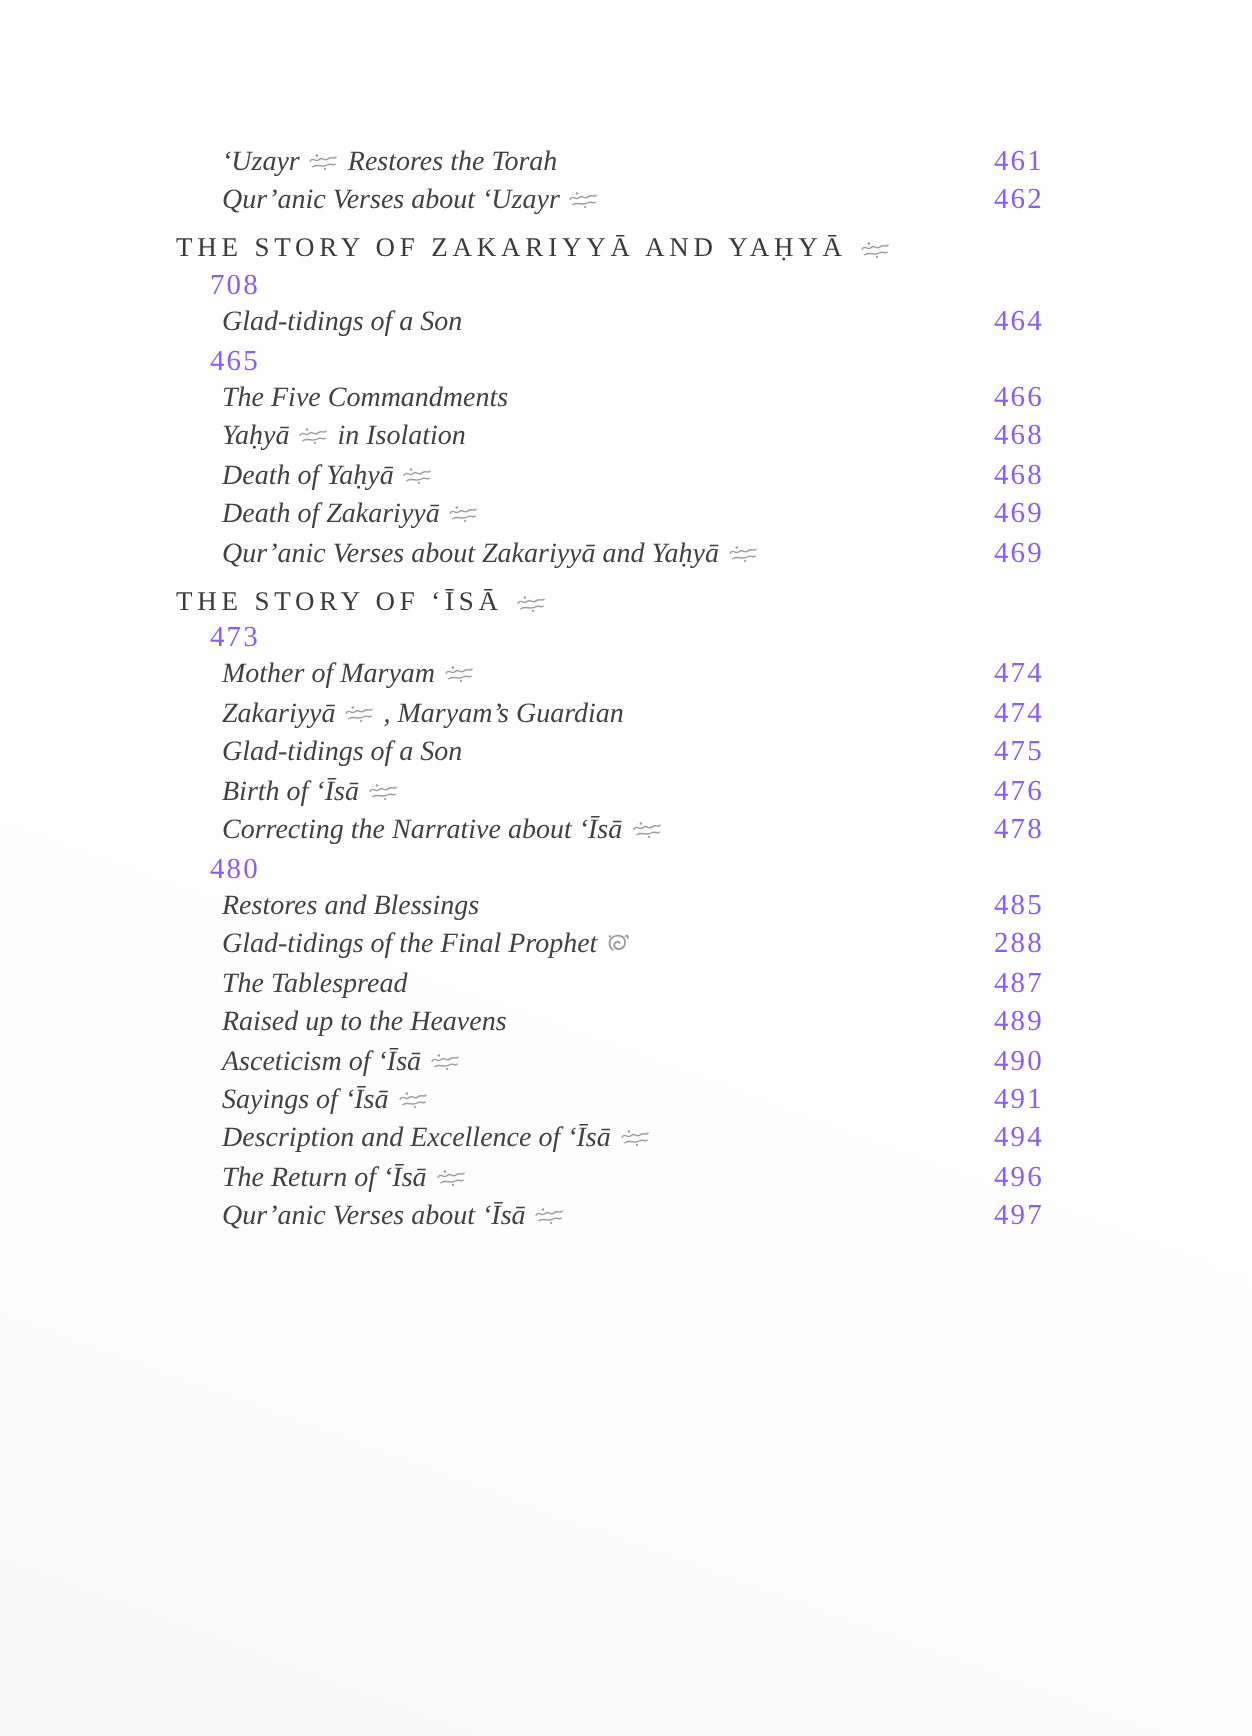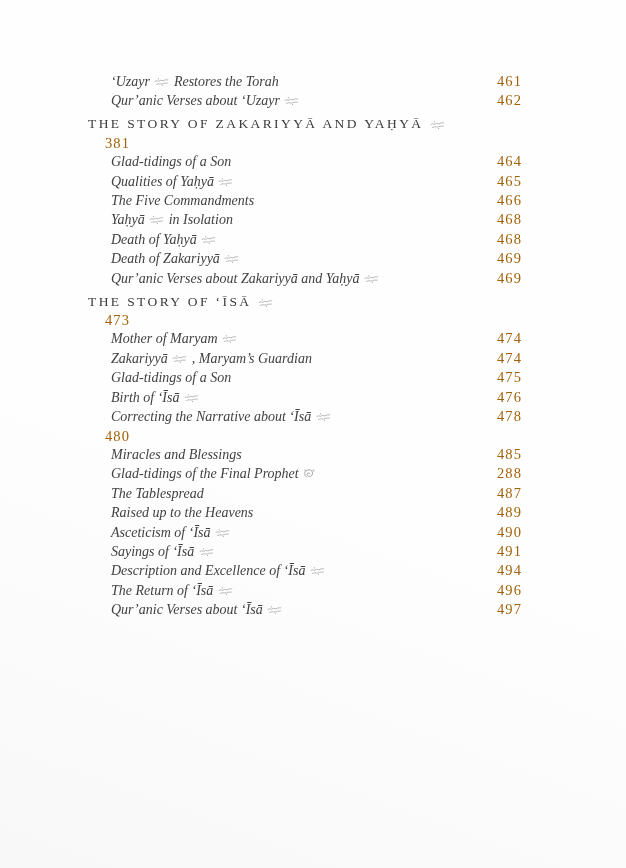--- a/index.html
+++ b/index.html
@@ -34,21 +34,21 @@
     flex: 1;
     white-space: nowrap;
     overflow: visible;
   }
   .row .num {
     min-width: 42px;
     text-align: right;
     font-style: normal;
     font-size: 14.5px;
     letter-spacing: 1.1px;
-    color: #a16207;
+    color: #8b5cf6;
   }
   .row.section .title {
     padding-left: 23px;
     font-style: italic;
     font-size: 14px;
   }
   .row.chapter {
     margin-top: 4.6px;
     color: #3a3a3a;
     flex-direction: column;
@@ -94,35 +94,29 @@
     <span class="num">462</span>
   </div>
 
   <div class="row chapter">
     <span class="title">THE STORY OF ZAKARIYYĀ AND YAḤYĀ <span class="honorific"><svg width="15" height="10" viewBox="0 0 22 13" fill="none">
               <path d="M1.5 6 C3.5 2 5.5 7.5 8.5 4.5 C10.5 2.5 12 6.5 15 4 C17 2.4 19.5 4.5 20.5 3" stroke="#9e9e9e" stroke-width="1.1" stroke-linecap="round"></path>
               <path d="M3.5 10 C7 7.5 11 11 14.5 8.5 C16.5 7.2 19 9.5 20 8" stroke="#9e9e9e" stroke-width="1" stroke-linecap="round"></path>
               <circle cx="6.5" cy="1.8" r="0.9" fill="#9e9e9e"></circle>
               <circle cx="12.5" cy="11.6" r="0.8" fill="#9e9e9e"></circle>
             </svg></span></span>
-    <span class="num">381</span>
+    <span class="num">708</span>
   </div>
 
   <div class="row section">
     <span class="title">Glad-tidings of a Son</span>
     <span class="num">464</span>
   </div>
 
   <div class="row section">
-    <span class="title">Qualities of Yaḥyā <span class="honorific"><svg width="15" height="10" viewBox="0 0 22 13" fill="none">
-              <path d="M1.5 6 C3.5 2 5.5 7.5 8.5 4.5 C10.5 2.5 12 6.5 15 4 C17 2.4 19.5 4.5 20.5 3" stroke="#9e9e9e" stroke-width="1.1" stroke-linecap="round"></path>
-              <path d="M3.5 10 C7 7.5 11 11 14.5 8.5 C16.5 7.2 19 9.5 20 8" stroke="#9e9e9e" stroke-width="1" stroke-linecap="round"></path>
-              <circle cx="6.5" cy="1.8" r="0.9" fill="#9e9e9e"></circle>
-              <circle cx="12.5" cy="11.6" r="0.8" fill="#9e9e9e"></circle>
-            </svg></span></span>
     <span class="num">465</span>
   </div>
 
   <div class="row section">
     <span class="title">The Five Commandments</span>
     <span class="num">466</span>
   </div>
 
   <div class="row section">
     <span class="title">Yaḥyā <span class="honorific"><svg width="15" height="10" viewBox="0 0 22 13" fill="none">
@@ -217,21 +211,21 @@
               <circle cx="12.5" cy="11.6" r="0.8" fill="#9e9e9e"></circle>
             </svg></span></span>
     <span class="num">478</span>
   </div>
 
   <div class="row section">
     <span class="num">480</span>
   </div>
 
   <div class="row section">
-    <span class="title">Miracles and Blessings</span>
+    <span class="title">Restores and Blessings</span>
     <span class="num">485</span>
   </div>
 
   <div class="row section">
     <span class="title">Glad-tidings of the Final Prophet <span class="honorific"><svg width="12" height="11" viewBox="0 0 14 13" fill="none">
               <path d="M4 10.5 C1.8 9.3 1.2 5.6 3.2 3.6 C5.2 1.6 9 1.6 10.6 3.8 C12 5.8 11.2 8.8 8.8 9.8 C6.8 10.6 4.6 9.4 4.8 7.4 C5 5.8 7 5.2 8 6.4" stroke="#9e9e9e" stroke-width="1.1" stroke-linecap="round"></path>
               <path d="M11.5 2.6 C12.3 1.6 13.3 2.2 12.8 3.6" stroke="#9e9e9e" stroke-width="1" stroke-linecap="round"></path>
               <circle cx="2.2" cy="2.6" r="0.7" fill="#9e9e9e"></circle>
             </svg></span></span>
     <span class="num">288</span>

